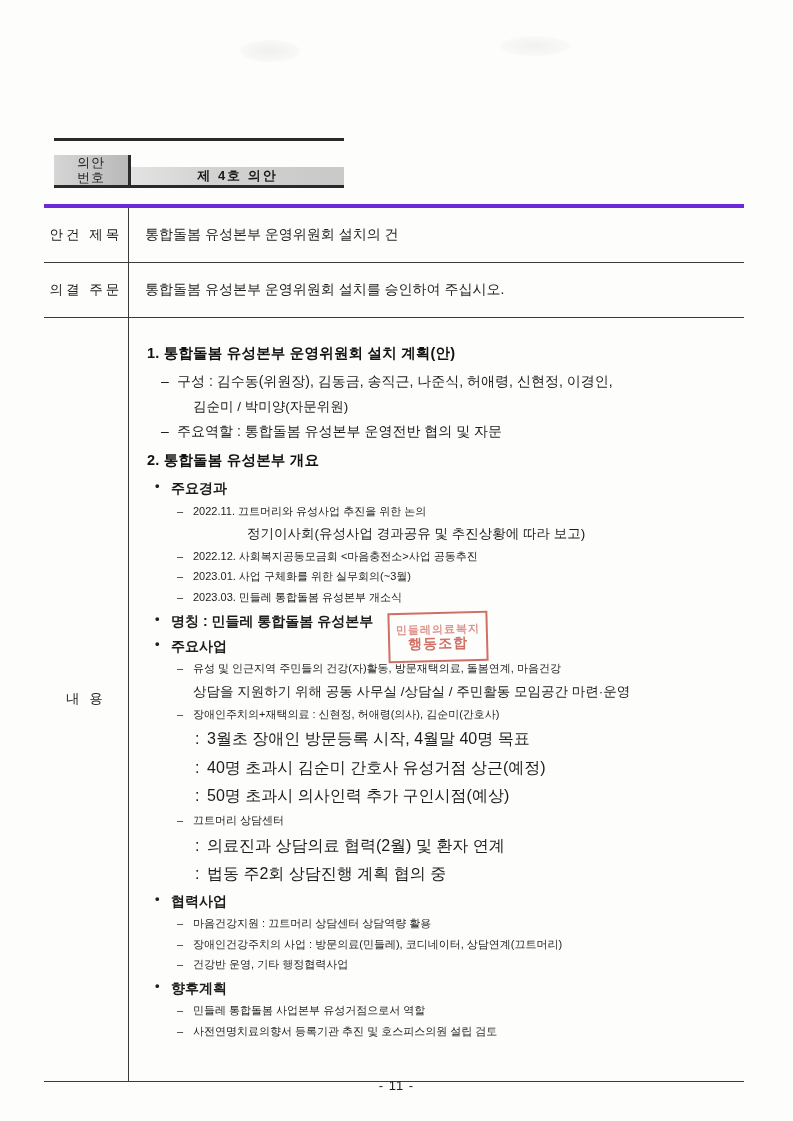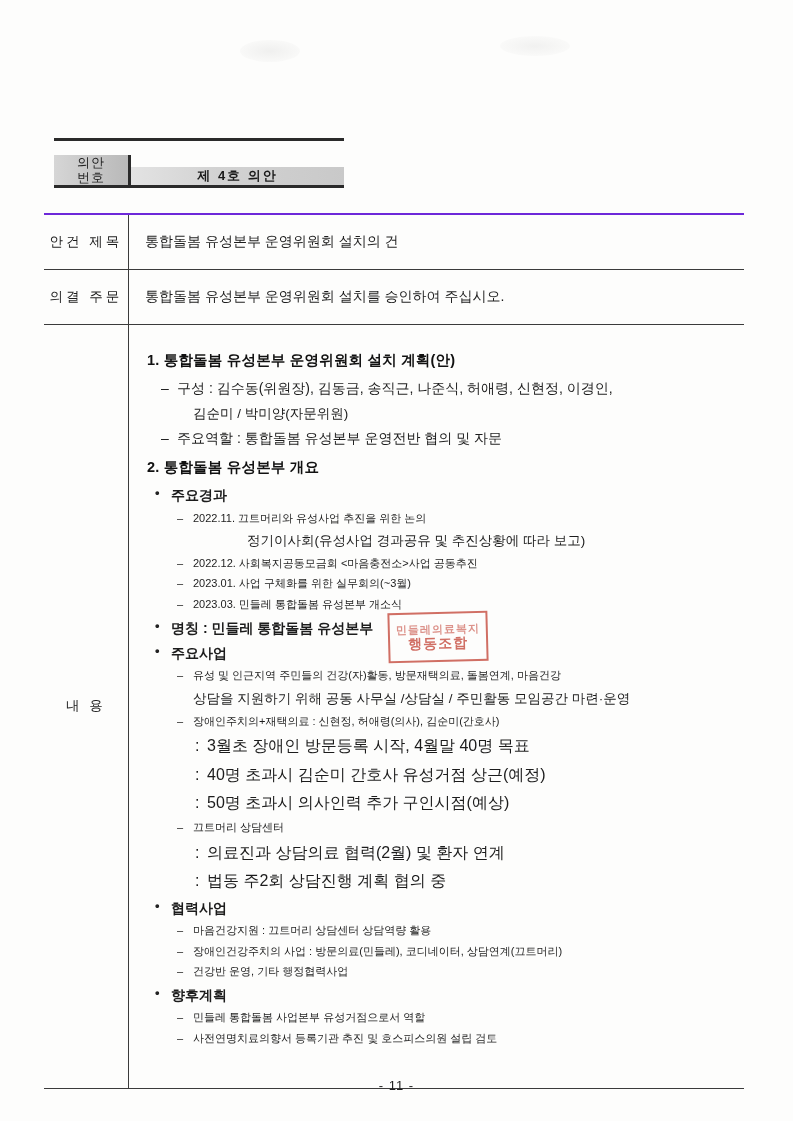--- a/index.html
+++ b/index.html
@@ -73,23 +73,23 @@
     font-size: 13px;
     letter-spacing: 2px;
     color: #1a1a1a;
     font-weight: 600;
   }
 
   
   .doc-table {
     position: absolute;
     left: 44px;
-    top: 213px;
+    top: 204px;
     width: 700px;
-    border-top: 2px solid #6d28d9;
+    border-top: 4px solid #6d28d9;
   }
   .row {
     display: flex;
     border-bottom: 1px solid #3b3b3b;
     min-height: 54px;
   }
   .row-label {
     width: 84px;
     flex: 0 0 84px;
     display: flex;

